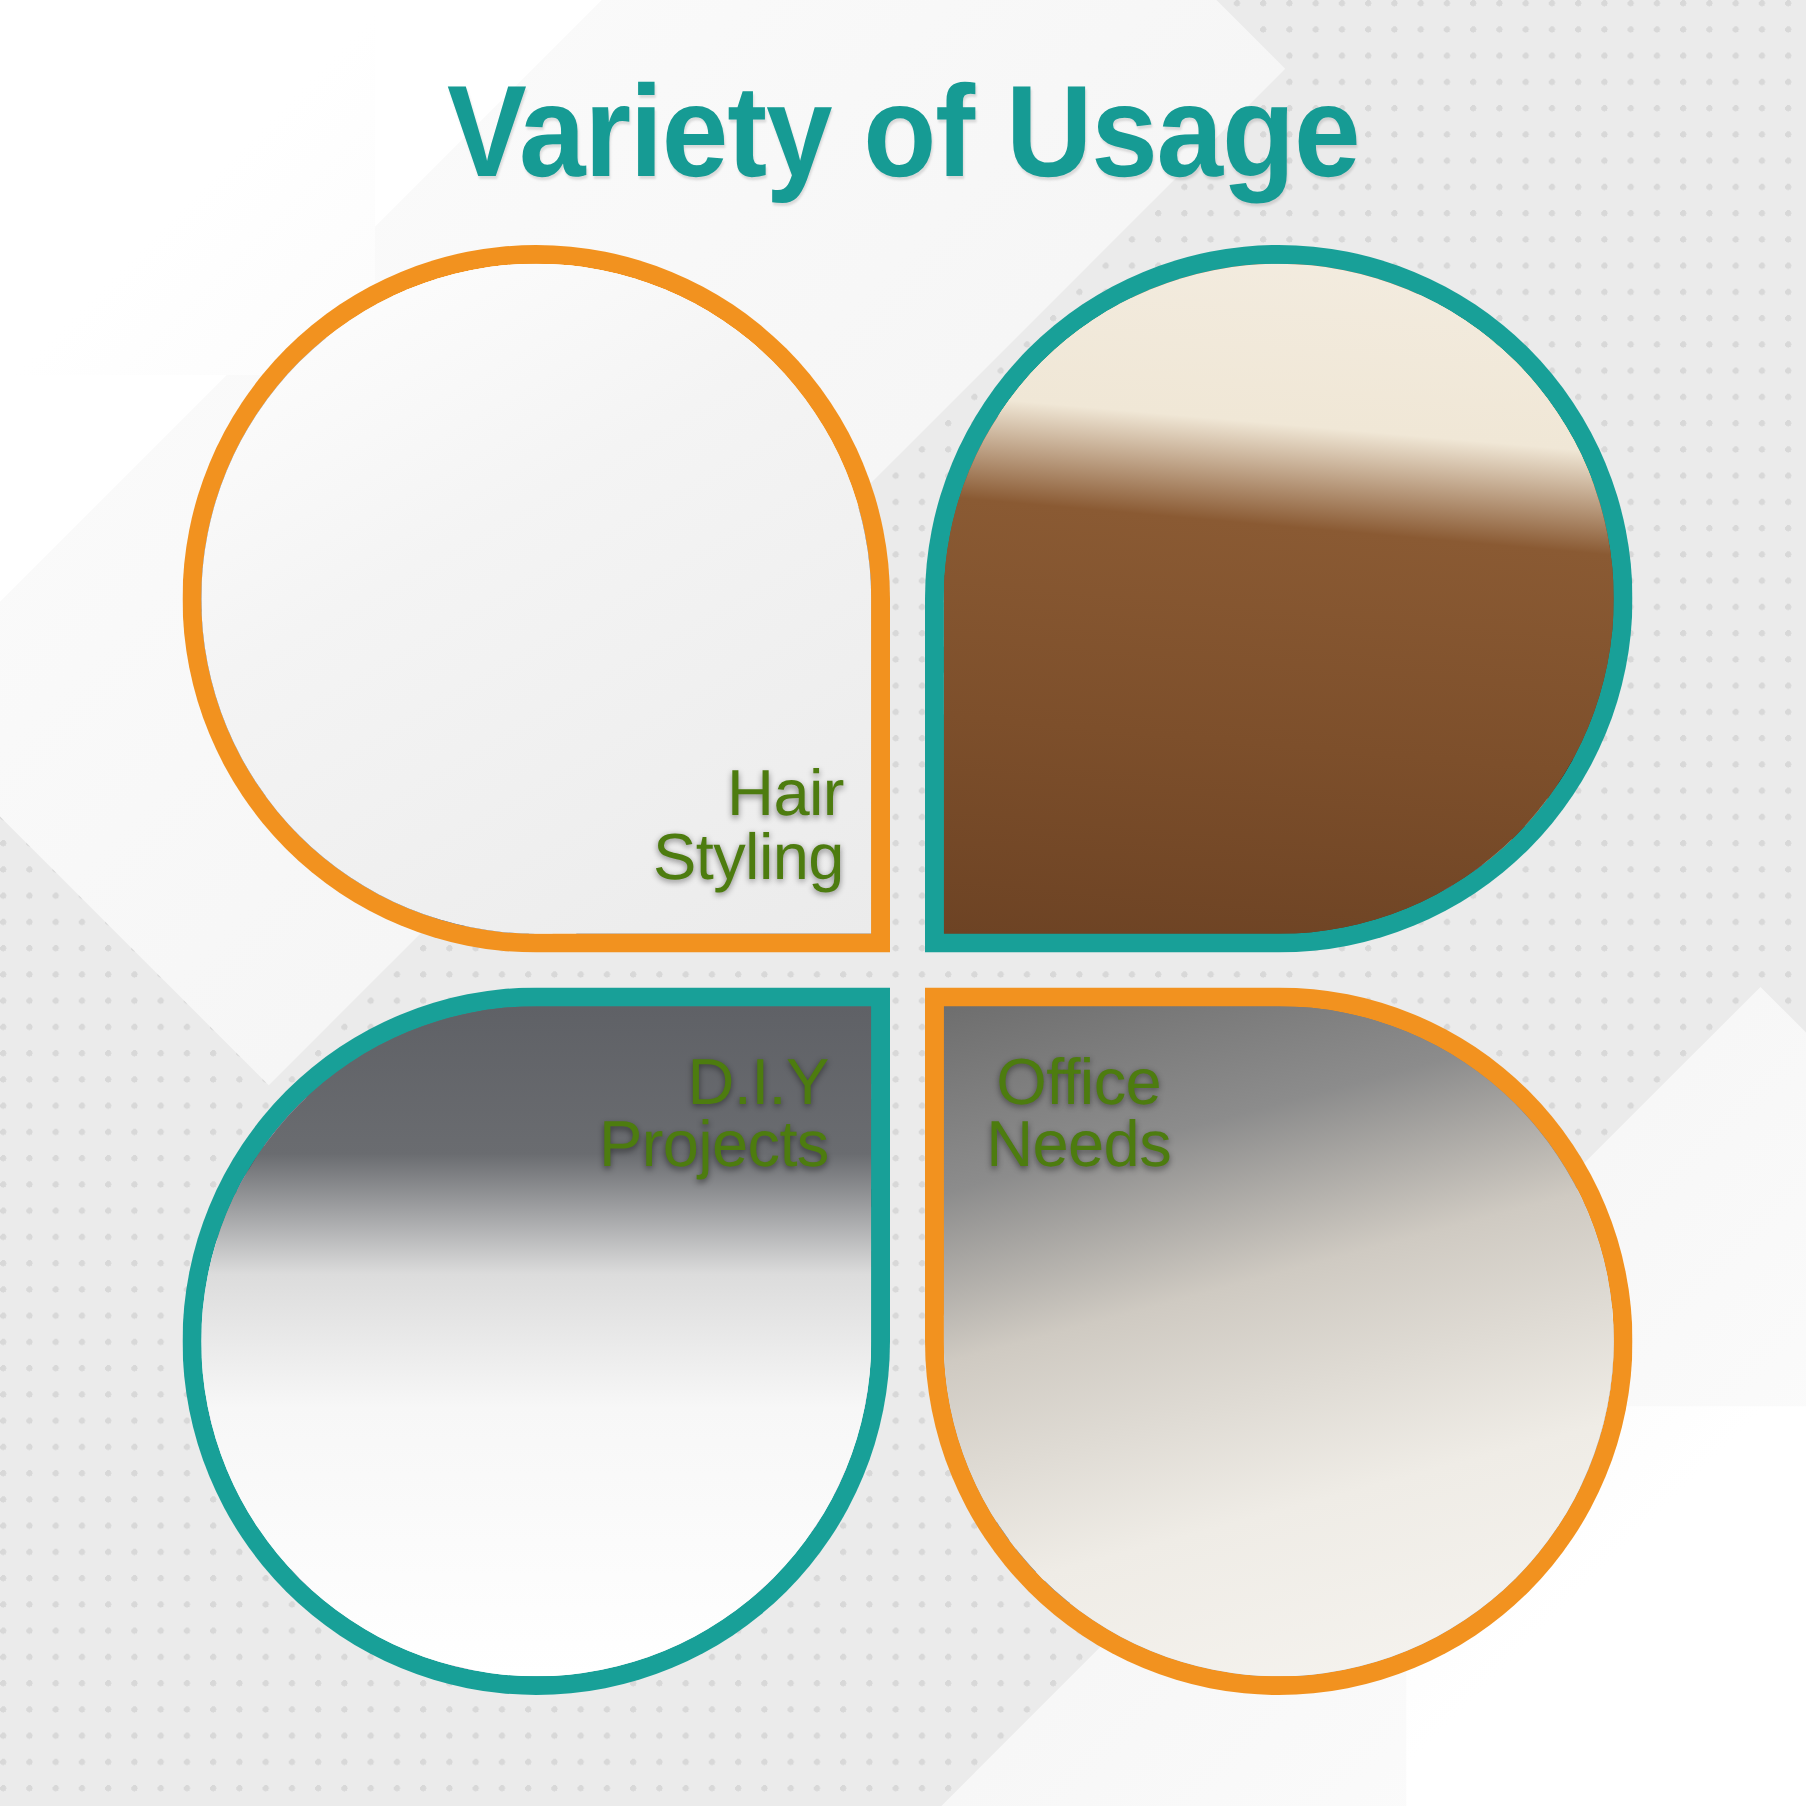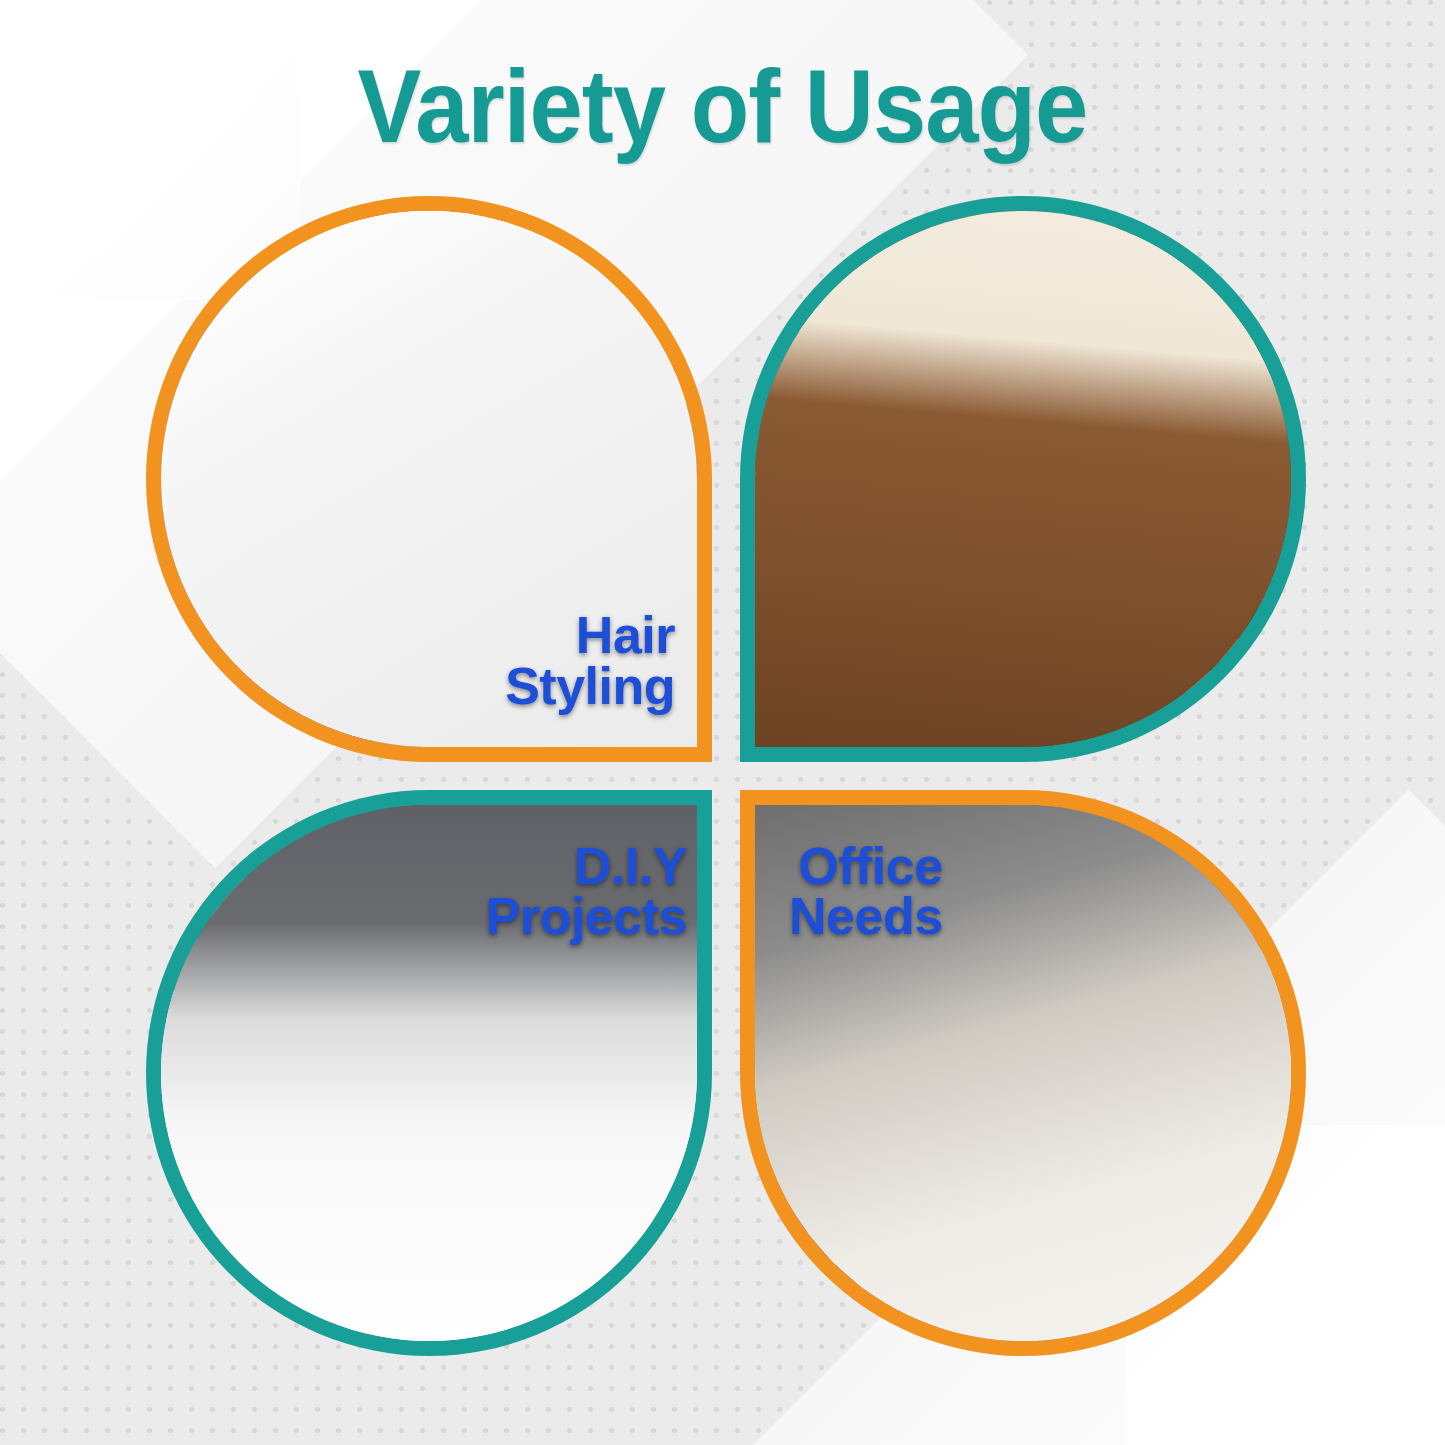--- a/index.html
+++ b/index.html
@@ -109,33 +109,33 @@
   .p1 .ring{ background:#f2921f; }
   .p2 .ring{ background:#18a098; }
   .p3 .ring{ background:#18a098; }
   .p4 .ring{ background:#f2921f; }
 
   .petal .photo{ inset:15px; }
 
   
   .cap{
     position:absolute;
-    color:#1d4ed8;
-    font-weight:bold;
+    color:#4d7c0f;
+    font-weight:normal;
     font-size:52px;
     line-height:0.97;
     letter-spacing:-0.5px;
     text-shadow:0 2px 5px rgba(0,0,0,0.45);
     z-index:3;
     white-space:pre-line;
   }
   .p1 .cap{ right:22px; bottom:36px; text-align:right; }
   .p2 .cap{ left:34px;  bottom:36px; text-align:left;  }
-  .p3 .cap{ right:10px; top:36px;    text-align:right; }
-  .p4 .cap{ left:34px;  top:36px;    text-align:right;  }
+  .p3 .cap{ right:34px; top:36px;    text-align:right; }
+  .p4 .cap{ left:34px;  top:36px;    text-align:center;  }
 
   
   .scene{ position:absolute; inset:0; }
 
   
   .hair-bg{ position:absolute; inset:0; background:linear-gradient(150deg,#ffffff 0%,#f4f4f4 40%,#ebebeb 100%); }
 
   
   .desk-bg{ position:absolute; inset:0;
      background:linear-gradient(185deg,#f3ece0 0%,#f0e7d6 26%,#8a5a33 40%,#7d4f2b 70%,#6d4324 100%); }

